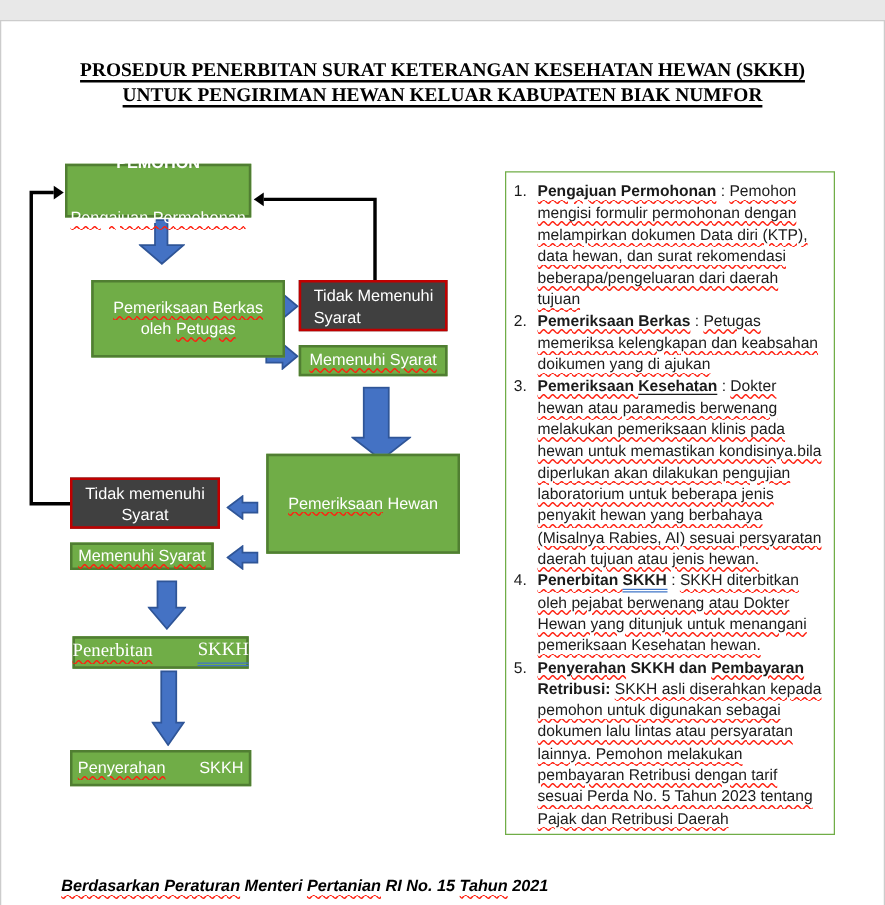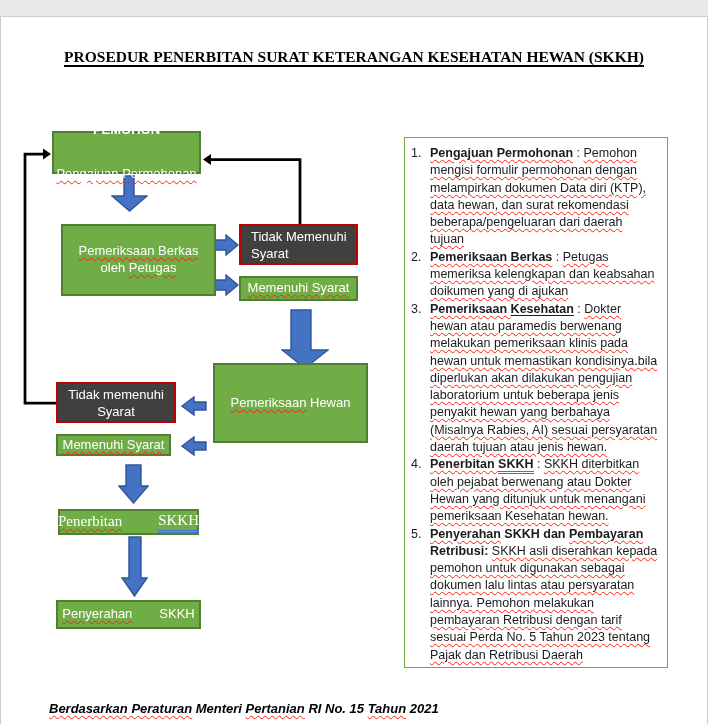--- a/index.html
+++ b/index.html
@@ -55,20 +55,21 @@
     font-weight:bold; font-style:italic; font-size:13px; color:#000;
   }
 </style>
 </head>
 <body>
 
 <div class="page">
 
   <div class="title">
     <div><span class="tline">PROSEDUR PENERBITAN SURAT KETERANGAN KESEHATAN HEWAN (SKKH)</span></div>
+    <div><span class="tline">UNTUK PENGIRIMAN HEWAN KELUAR KABUPATEN BIAK NUMFOR</span></div>
   </div>
 
   <svg class="absvg" style="left:0;top:0;" width="708" height="724">
     <path d="M 56,386 L 24,386 L 24,137 L 42,137" stroke="#000" stroke-width="2.75" fill="none"></path>
     <polygon points="42,131.5 50,137 42,142.5" fill="#000"></polygon>
     <path d="M 299,208 L 299,142.5 L 210,142.5" stroke="#000" stroke-width="2.75" fill="none"></path>
     <polygon points="210,137 202,142.5 210,148" fill="#000"></polygon>
   </svg>
 
   <svg class="absvg blockarrow" style="left:110px;top:158px;" width="37" height="37">
@@ -94,21 +95,21 @@
   </svg>
   <svg class="absvg blockarrow" style="left:120px;top:519px;" width="27" height="61">
     <polygon points="8,1 20,1 20,42 26,42 13.5,60 1,42 8,42"></polygon>
   </svg>
 
   <div class="fc-box" style="left:51px;top:114px;width:149px;height:43px;">
     <div class="bold">PEMOHON</div>
     <div><span class="wavy">Pengajuan Permohonan</span></div>
   </div>
 
-  <div class="fc-box" style="left:60px;top:207px;width:155px;height:72px;padding:0 4px;">
+  <div class="fc-box" style="left:72px;top:207px;width:155px;height:62px;padding:0 4px;">
     <div><span class="wavy">Pemeriksaan Berkas</span><span> oleh </span><span class="wavy">Petugas</span></div>
   </div>
 
   <div class="fc-box fc-red fc-left" style="left:238px;top:207px;width:119px;height:41px;">
     <div>Tidak Memenuhi Syarat</div>
   </div>
 
   <div class="fc-box" style="left:238px;top:259px;width:119px;height:25px;">
     <span class="wavy">Memenuhi Syarat</span>
   </div>

